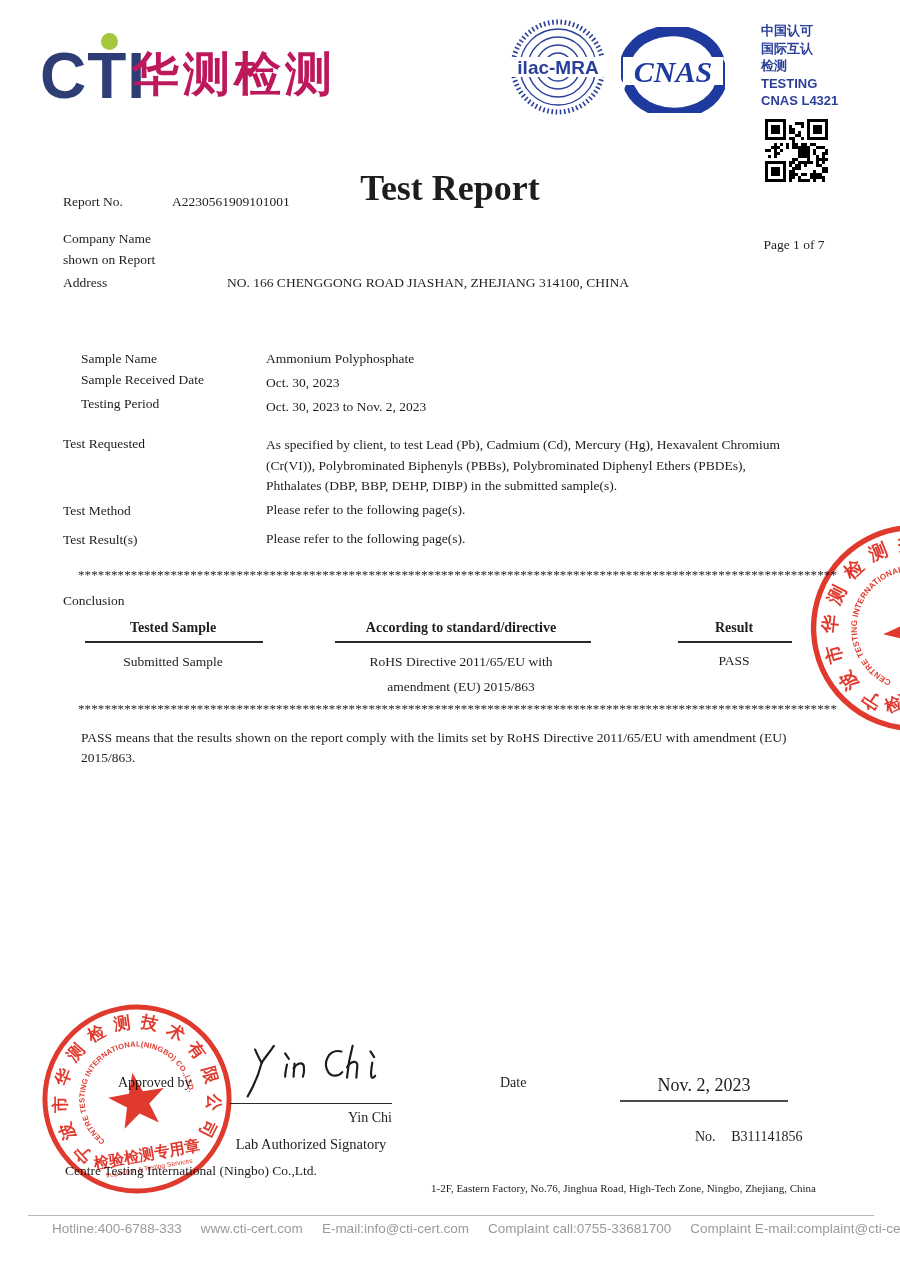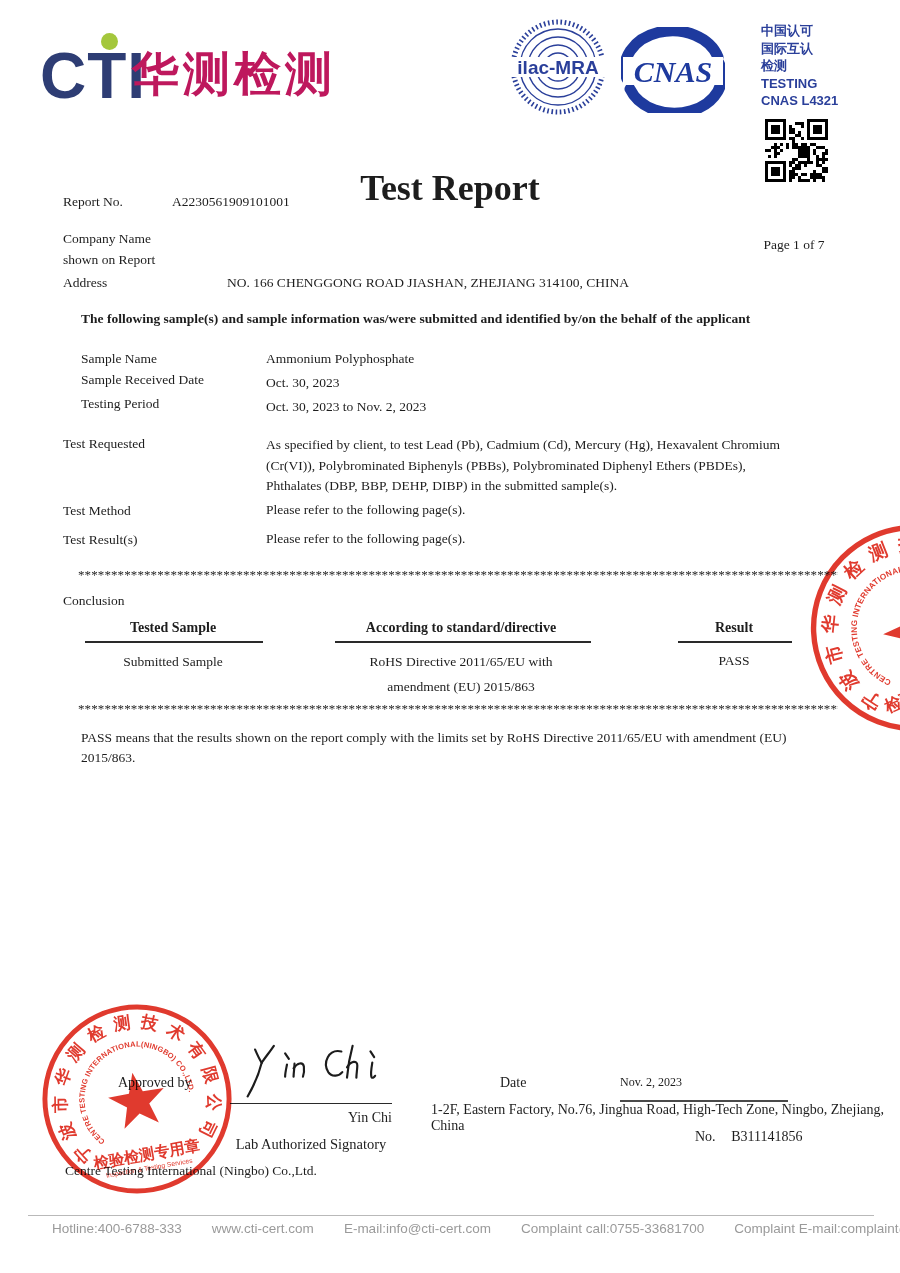--- a/index.html
+++ b/index.html
@@ -39,21 +39,21 @@
 
   
   .sigline{border-top:1.6px solid #2a2a2a;}
   .dateline{border-top:2px solid #4a4a4a;}
 
   
   .stamp{mix-blend-mode:multiply;opacity:.93;z-index:5;}
 
   
   .footer-rule{left:28px;top:1215px;width:846px;border-top:1.6px solid #b9b9b9;}
-  .footer{left:52px;top:1221px;width:830px;display:flex;gap:30px;
+  .footer{left:52px;top:1221px;width:830px;display:flex;gap:19px;
     font-family:"Liberation Sans","DejaVu Sans",sans-serif;font-size:13.5px;color:#9a9a9a;white-space:nowrap;}
 </style>
 </head>
 <body>
 
 <div id="page">
 
   <div class="abs cti-word">CTI</div>
   <div class="abs cti-dot"></div>
   <div class="abs cti-cn">华测检测</div>
@@ -224,21 +224,20 @@
 
   <div class="abs lbl" style="top:194px">Report No.</div>
   <div class="abs val" style="left:172px;top:194px">A2230561909101001</div>
 
   <div class="abs lbl" style="top:231px">Company Name</div>
   <div class="abs lbl" style="top:252px">shown on Report</div>
 
   <div class="abs lbl" style="top:275px">Address</div>
   <div class="abs val" style="left:227px;top:275px;width:600px">NO. 166 CHENGGONG ROAD JIASHAN, ZHEJIANG 314100, CHINA</div>
 
-  <div class="abs bold" style="left:81px;top:308px;width:712px;line-height:21px">The following sample(s) and sample information was/were submitted and identified by/on the behalf of the applicant</div>
 
   <div class="abs plain-lbl" style="top:351px">Sample Name</div>
   <div class="abs val" style="left:266px;top:351px">Ammonium Polyphosphate</div>
 
   <div class="abs plain-lbl" style="top:372px">Sample Received Date</div>
   <div class="abs val" style="left:266px;top:375px">Oct. 30, 2023</div>
 
   <div class="abs plain-lbl" style="top:396px">Testing Period</div>
   <div class="abs val" style="left:266px;top:399px">Oct. 30, 2023 to Nov. 2, 2023</div>
 
@@ -290,29 +289,29 @@
       <path d="M139,20 C138,26 137,31 138,35 C138.5,37 141,36 142,34"></path>
     </g>
   </svg>
   <div class="abs sigline" style="left:230px;top:1103px;width:162px"></div>
 
   <div class="abs" style="left:230px;top:1110px;width:162px;text-align:right;font-size:14px">Yin Chi</div>
   <div class="abs" style="left:200px;top:1136px;width:222px;text-align:center;font-size:14.5px">Lab Authorized Signatory</div>
   <div class="abs" style="left:65px;top:1163px;font-size:13.5px">Centre Testing International (Ningbo) Co.,Ltd.</div>
 
   <div class="abs" style="left:500px;top:1075px;font-size:14px">Date</div>
-  <div class="abs" style="left:620px;top:1075px;width:168px;font-size:12px">Nov. 2, 2023</div>
+  <div class="abs" style="left:620px;top:1075px;width:168px;text-align:center;font-size:18px">Nov. 2, 2023</div>
   <div class="abs dateline" style="left:620px;top:1100px;width:168px"></div>
 
   <div class="abs" style="left:695px;top:1129px;font-size:14px">
     <span>No.</span>
     <span style="margin-left:12px">B311141856</span>
   </div>
 
-  <div class="abs" style="left:431px;top:1102px;font-size:14px">1-2F, Eastern Factory, No.76, Jinghua Road, High-Tech Zone, Ningbo, Zhejiang, China</div>
+  <div class="abs" style="left:431px;top:1182px;font-size:11px">1-2F, Eastern Factory, No.76, Jinghua Road, High-Tech Zone, Ningbo, Zhejiang, China</div>
 
   <svg class="abs stamp" style="left:38px;top:1000px;transform:rotate(-10deg)" width="198" height="198" viewBox="0 0 200 200">
     <circle cx="100" cy="100" r="93" fill="none" stroke="#de2b1e" stroke-width="5"></circle>
     <defs>
       <path id="ringCN1" d="M 49.1 150.9 A 72 72 0 1 1 150.9 150.9"></path>
       <path id="ringEN1" d="M 62.5 137.5 A 53 53 0 1 1 137.5 137.5"></path>
     </defs>
     <text font-size="17" font-weight="bold" fill="#de2b1e" letter-spacing="9" font-family="Liberation Sans, DejaVu Sans, sans-serif">
       <textPath href="#ringCN1" startOffset="3">宁波市华测检测技术有限公司</textPath>
     </text>

